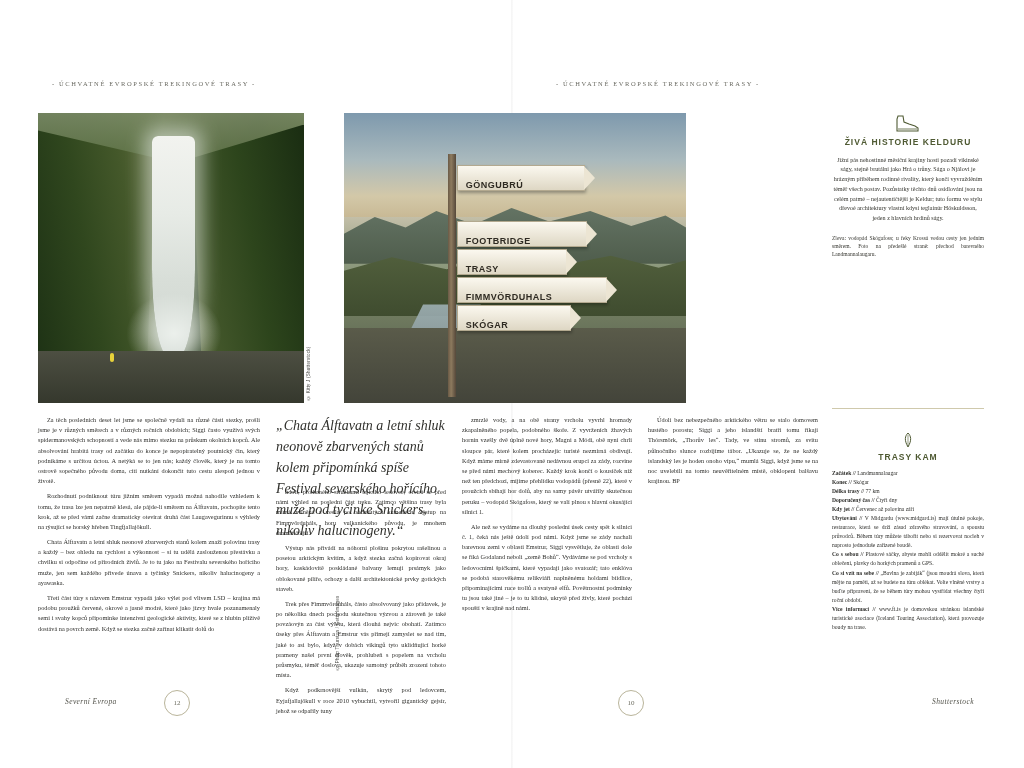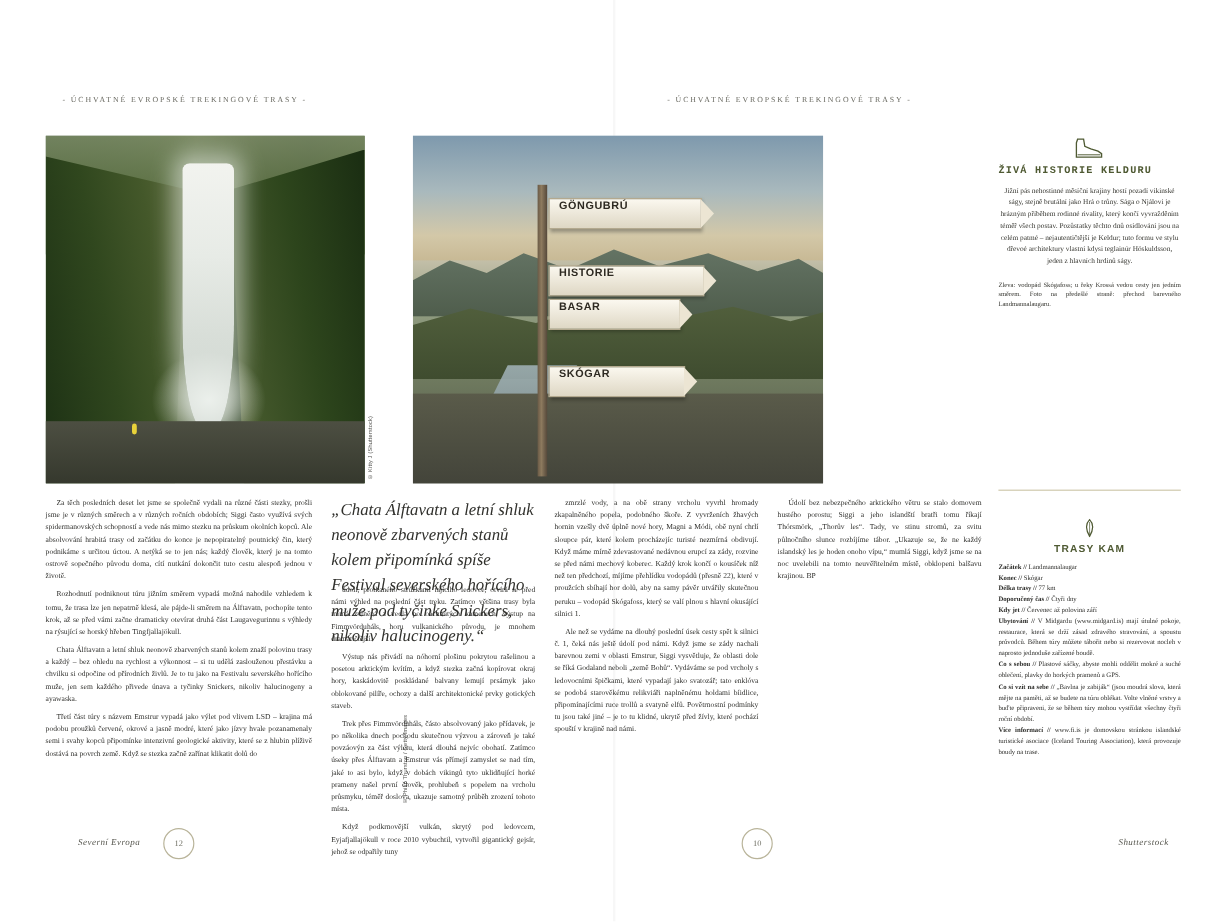--- a/index.html
+++ b/index.html
@@ -32,21 +32,21 @@
 
   
   .sp{position:absolute;inset:0;background:linear-gradient(180deg,#9db4c4 0%,#b9c6c9 18%,#c9c3ad 34%,#8e9a7e 52%,#6f7a5f 70%,#5c6450 86%,#4a4f41 100%);}
   .sp-sky{position:absolute;left:0;top:0;width:100%;height:36%;background:linear-gradient(180deg,#7e99ad 0%,#a9b9bd 45%,#d3c8a8 80%,#c8b995 100%);}
   .sp-mtn{position:absolute;left:0;top:26%;width:100%;height:26%;background:linear-gradient(180deg,#6b7b6c 0%,#4f5d4c 100%);clip-path:polygon(0 60%,9% 38%,18% 52%,27% 30%,38% 48%,49% 26%,60% 44%,72% 30%,84% 50%,94% 36%,100% 52%,100% 100%,0 100%);}
   .sp-hill{position:absolute;left:0;top:44%;width:100%;height:26%;background:linear-gradient(180deg,#55633f 0%,#3f4c2f 100%);clip-path:polygon(0 40%,14% 22%,30% 38%,46% 18%,62% 34%,78% 20%,92% 36%,100% 26%,100% 100%,0 100%);}
   .sp-river{position:absolute;left:8%;top:66%;width:84%;height:24%;background:linear-gradient(180deg,#9fb0b4 0%,#7e8f93 100%);clip-path:polygon(18% 0,38% 0,62% 100%,6% 100%);opacity:.9;}
   .sp-ground{position:absolute;left:0;bottom:0;width:100%;height:26%;background:linear-gradient(180deg,#5a5b4a 0%,#43443a 100%);}
   .sp-post{position:absolute;left:30.5%;top:14%;width:8px;height:84%;background:linear-gradient(90deg,#6a5a46,#8d7a5e 40%,#55483a);}
   .sp-sign{position:absolute;left:33%;height:24px;background:linear-gradient(180deg,#fbf8ef,#ded7c4);border:1px solid #b3a98f;
-     display:flex;align-items:flex-start;justify-content:flex-start;padding-left:8px;box-shadow:1px 2px 3px rgba(0,0,0,.3);}
+     display:flex;align-items:flex-end;justify-content:flex-start;padding-left:8px;box-shadow:1px 2px 3px rgba(0,0,0,.3);}
   .sp-sign span{font-family:"Liberation Sans",sans-serif;font-weight:bold;font-size:9px;letter-spacing:.5px;color:#2e2a22;white-space:nowrap;}
   .sp-sign:after{content:"";position:absolute;right:-11px;top:0;border-top:12px solid transparent;border-bottom:12px solid transparent;border-left:11px solid #ece5d3;}
 
   
   .credit{position:absolute;font-family:"Liberation Sans",sans-serif;font-size:4.6px;color:#4a4a46;
      writing-mode:vertical-rl;transform:rotate(180deg);letter-spacing:.2px;}
 
   
   .col{position:absolute;font-size:6.3px;line-height:1.62;color:#2f2f2c;text-align:justify;}
   .col p{margin:0 0 5px 0;text-indent:9px;}
@@ -55,34 +55,34 @@
 
   .c1{left:38px;top:415px;width:222px;}
   .c2{left:276px;top:487px;width:170px;}
   .c3{left:462px;top:415px;width:170px;}
   .c4{left:648px;top:415px;width:170px;}
 
   
   .side{position:absolute;left:832px;top:113px;width:152px;}
   .side-rule{position:absolute;left:832px;width:152px;height:1px;background:#cfc9ac;}
   .boot{width:26px;height:20px;margin:0 auto 4px;}
-  .side-h{font-family:Liberation Mono, monospace;font-size:8.5px;font-weight:bold;letter-spacing:1px;color:#4f5a33;line-height:1.25;}
+  .side-h{font-family:Liberation Sans, sans-serif;font-size:8.5px;font-weight:bold;letter-spacing:1px;color:#4f5a33;text-align:center;line-height:1.25;}
   .side-body{font-size:6.1px;line-height:1.6;color:#35352f;text-align:center;margin-top:8px;}
   .side-cap{font-size:5.5px;line-height:1.5;color:#35352f;text-align:justify;margin-top:10px;}
 
   .kudy{position:absolute;left:832px;top:432px;width:152px;}
   .kudy-h{font-family:"Liberation Sans",sans-serif;font-size:8.5px;font-weight:bold;letter-spacing:1px;color:#4f5a33;text-align:center;margin-top:4px;}
   .kudy-body{font-size:5.6px;line-height:1.62;color:#2f2f2c;text-align:justify;margin-top:7px;}
 
   .leaf{width:16px;height:16px;margin:0 auto;}
 
   
   .folio{position:absolute;top:690px;width:24px;height:24px;border:1px solid #b9b49a;border-radius:50%;
      display:flex;align-items:center;justify-content:center;font-size:7px;color:#6b6b5f;}
-  .folio-l{left:136px;}
+  .folio-l{left:164px;}
   .folio-r{left:618px;}
   .foot{position:absolute;top:697px;font-style:italic;font-size:7.5px;color:#54544c;letter-spacing:.4px;padding-left:27px;}
   .foot-l{left:38px;}
   .foot-r{left:905px;}
   .gutter{position:absolute;left:511px;top:0;width:2px;height:768px;background:linear-gradient(90deg,rgba(0,0,0,.045),rgba(0,0,0,.02));}
 </style>
 </head>
 <body>
 
 <div class="spread">
@@ -110,24 +110,27 @@
       <div class="sp-sky"></div>
       <div class="sp-mtn"></div>
       <div class="sp-hill"></div>
       <div class="sp-river"></div>
       <div class="sp-ground"></div>
       <div class="sp-post"></div>
       <div class="sp-sign" style="top:52px;width:118px;">
           <span>GÖNGUBRÚ</span>
         </div>
       <div class="sp-sign" style="top:108px;width:120px;">
-          <span>HISTORIE</span>
+          <span>FOOTBRIDGE</span>
         </div>
       <div class="sp-sign" style="top:136px;width:100px;">
-          <span>BASAR</span>
+          <span>TRASY</span>
+        </div>
+      <div class="sp-sign" style="top:164px;width:140px;">
+          <span>FIMMVÖRDUHALS</span>
         </div>
       <div class="sp-sign" style="top:192px;width:104px;">
           <span>SKÓGAR</span>
         </div>
     </div>
   </div>
   <div class="credit" style="left:335px;top:560px;height:110px;">© Philip Thurston / Getty Images</div>
 
   <div class="col c1">
     <p class="first">Za těch posledních deset let jsme se společně vydali na různé části stezky, prošli jsme je v různých směrech a v různých ročních obdobích; Siggi často využívá svých spidermanovských schopností a vede nás mimo stezku na průskum okolních kopců. Ale absolvování hrabitá trasy od začátku do konce je nepopiratelný poutnický čin, který podnikáme s určitou úctou. A netýká se to jen nás; každý člověk, který je na tomto ostrově sopečného původu doma, cítí nutkání dokončit tuto cestu alespoň jednou v životě.</p>

